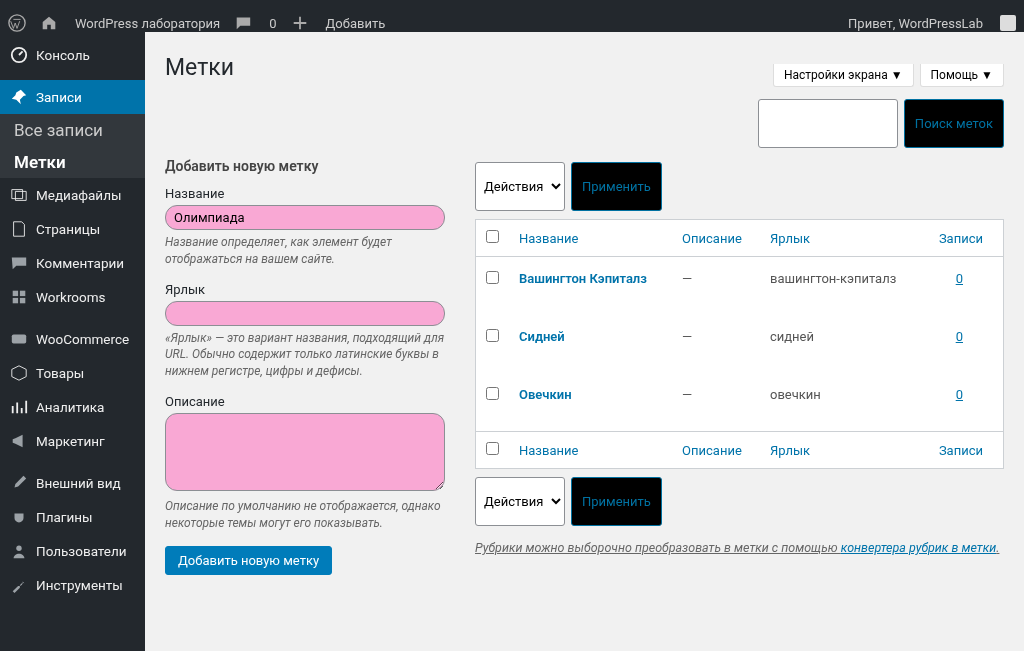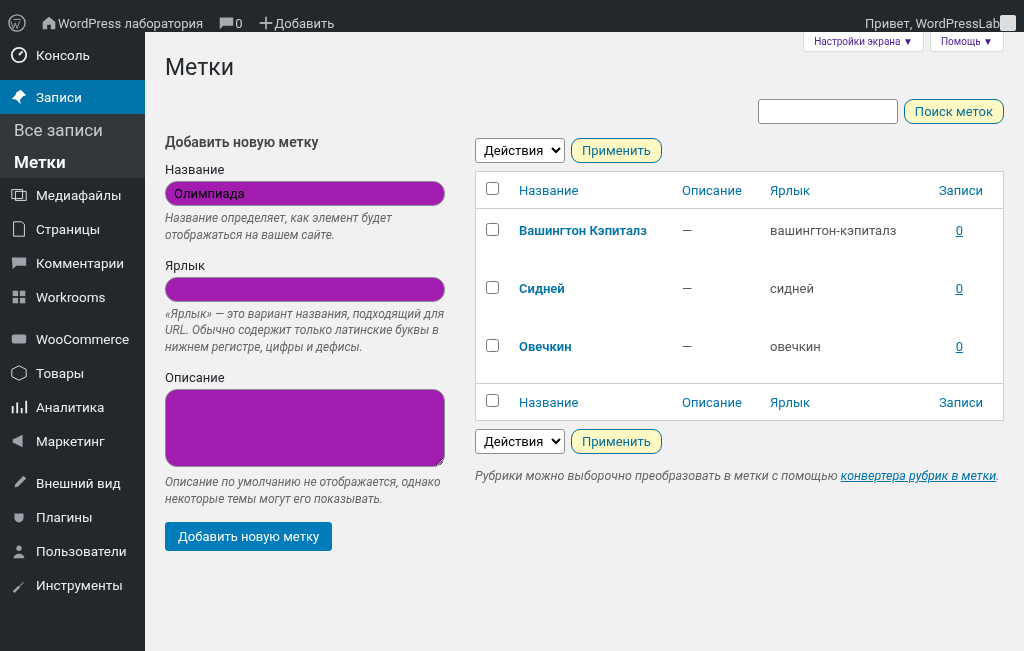--- a/index.html
+++ b/index.html
@@ -1,73 +1,73 @@
 <!DOCTYPE html>
 <html><head>
 <meta charset="utf-8">
 <style>
 * { margin: 0; padding: 0; box-sizing: border-box; font-family: -apple-system, BlinkMacSystemFont, "Segoe UI", Roboto, sans-serif; }
 body { background: #f1f1f1; font-size: 13px; color: #444; }
 
 .toolbar { background: #23282d; color: #ccc; height: 32px; display: flex; align-items: center; padding: 0 8px; font-size: 13px; }
 .toolbar .tb-left { display: flex; align-items: center; gap: 14px; }
 .toolbar .tb-right { margin-left: auto; display: flex; align-items: center; gap: 6px; }
-.toolbar .tb-item { display: flex; align-items: center; gap: 0; cursor: pointer; margin-top: 14px; }
+.toolbar .tb-item { display: flex; align-items: center; gap: 17px; cursor: pointer; margin-top: 14px; }
 .toolbar svg { width: 18px; height: 18px; fill: #aaa; }
 .avatar { width: 16px; height: 16px; background: #ddd; border-radius: 2px; display: inline-block; }
 
 .wrap { display: flex; min-height: calc(100vh - 32px); }
 
 .adminmenu { width: 145px; background: #23282d; color: #eee; padding-top: 6px; }
 .menu-item { display: flex; align-items: center; gap: 8px; padding: 8px 10px; color: #eee; cursor: pointer; font-size: 13.5px; }
 .menu-item.current { background: #0073aa; color: #fff; position: relative; }
 .menu-item.current::after { content: ""; position: absolute; right: -8px; top: 50%; transform: translateY(-50%); border: 8px solid transparent; border-right-color: #f1f1f1; }
 .submenu { background: #32373c; }
 .submenu .sub { padding: 6px 10px 6px 14px; color: #ccc; cursor: pointer; font-size: 17px; }
 .submenu .sub.current { color: #fff; font-weight: 600; }
 .menu-item svg { width: 18px; height: 18px; fill: #9ca2a7; flex-shrink: 0; }
 .menu-item.current svg { fill: #fff; }
 .menu-sep { height: 8px; }
 
 .content { flex: 1; padding: 10px 20px 0 20px; position: relative; display: flex; flex-direction: column; }
 .screen-meta { position: absolute; top: 0; right: 20px; display: flex; gap: 6px; }
-.screen-tab { background: #fff; border: 1px solid #ddd; border-top: none; padding: 4px 10px; font-size: 10px; color: #4c1d95; cursor: pointer; border-radius: 0 0 3px 3px; }
+.screen-tab { background: #fff; border: 1px solid #ddd; border-top: none; padding: 4px 10px; font-size: 12px; color: #000000; cursor: pointer; border-radius: 0 0 3px 3px; margin-top: 32px; }
 
 h1.title { font-size: 23px; font-weight: 400; color: #23282d; margin: 12px 0 18px; }
 
 .search-area { display: flex; justify-content: flex-end; gap: 6px; margin-bottom: 10px; }
 .search-area input[type=text] { border: 1px solid #8c8f94; border-radius: 3px; padding: 3px 6px; width: 140px; background: #fff; }
-.btn { background: #fef9c3; border: 1px solid #0071a1; color: #0071a1; padding: 4px 10px; border-radius: 9px; cursor: pointer; font-size: 13px; }
+.btn { background: #000000; border: 1px solid #0071a1; color: #0071a1; padding: 16px 10px; border-radius: 3px; cursor: pointer; font-size: 13px; }
 .btn-primary { background: #007cba; border: 1px solid #007cba; color: #fff; padding: 6px 12px; border-radius: 3px; cursor: pointer; font-size: 13px; }
 
 .cols { display: flex; gap: 30px; }
 .col-left { width: 280px; }
 .col-right { flex: 1; }
 
 .form-section h2 { font-size: 14px; font-weight: 600; margin-bottom: 12px; }
 .field { margin-bottom: 14px; }
 .field label { display: block; margin-bottom: 4px; font-size: 13px; color: #23282d; }
-.field input[type=text], .field textarea { width: 100%; border: 1px solid #8c8f94; border-radius: 12px; padding: 4px 8px; font-size: 13px; background: #a21caf; }
+.field input[type=text], .field textarea { width: 100%; border: 1px solid #8c8f94; border-radius: 12px; padding: 4px 8px; font-size: 13px; background: #f9a8d4; }
 .field textarea { height: 78px; resize: vertical; }
 .field .desc { font-size: 12px; color: #666; font-style: italic; margin-top: 4px; line-height: 1.4; }
 
 .tablenav { display: flex; gap: 6px; margin: 4px 0 8px; }
 .tablenav select { border: 1px solid #8c8f94; border-radius: 3px; padding: 2px 4px; background: #fff; font-size: 13px; }
 
 table.wp-list { width: 100%; border: 1px solid #ccd0d4; border-spacing: 0; background: #fff; }
 table.wp-list th, table.wp-list td { text-align: left; padding: 10px; font-size: 13px; }
 table.wp-list thead th, table.wp-list tfoot th { border-bottom: 1px solid #ccd0d4; font-weight: 400; color: #0073aa; cursor: pointer; }
 table.wp-list tfoot th { border-bottom: none; border-top: 1px solid #ccd0d4; }
 table.wp-list th.cb, table.wp-list td.cb { width: 24px; text-align: center; }
 table.wp-list td.name a { color: #0073aa; font-weight: 600; text-decoration: none; margin-top: 44px; }
 table.wp-list td.posts { text-align: right; padding-right: 20px; }
 table.wp-list td.posts a, table.wp-list th.posts { color: #0073aa; text-align: right; padding-right: 20px; }
 table.wp-list tbody tr td { vertical-align: top; padding-top: 14px; padding-bottom: 28px; color: #555; }
 
-.note { font-size: 12.5px; color: #666; margin-top: 14px; font-style: italic; }
+.note { font-size: 12.5px; color: #666; margin-top: 14px; font-style: italic; text-decoration: underline; }
 .note a { color: #0073aa; text-decoration: underline; }
 </style>
 </head>
 <body>
 
 <div class="toolbar">
   <div class="tb-left">
     <span class="tb-item">
         <svg viewBox="0 0 20 20">
           <circle cx="10" cy="10" r="9" fill="none" stroke="#aaa" stroke-width="1.5"></circle>

